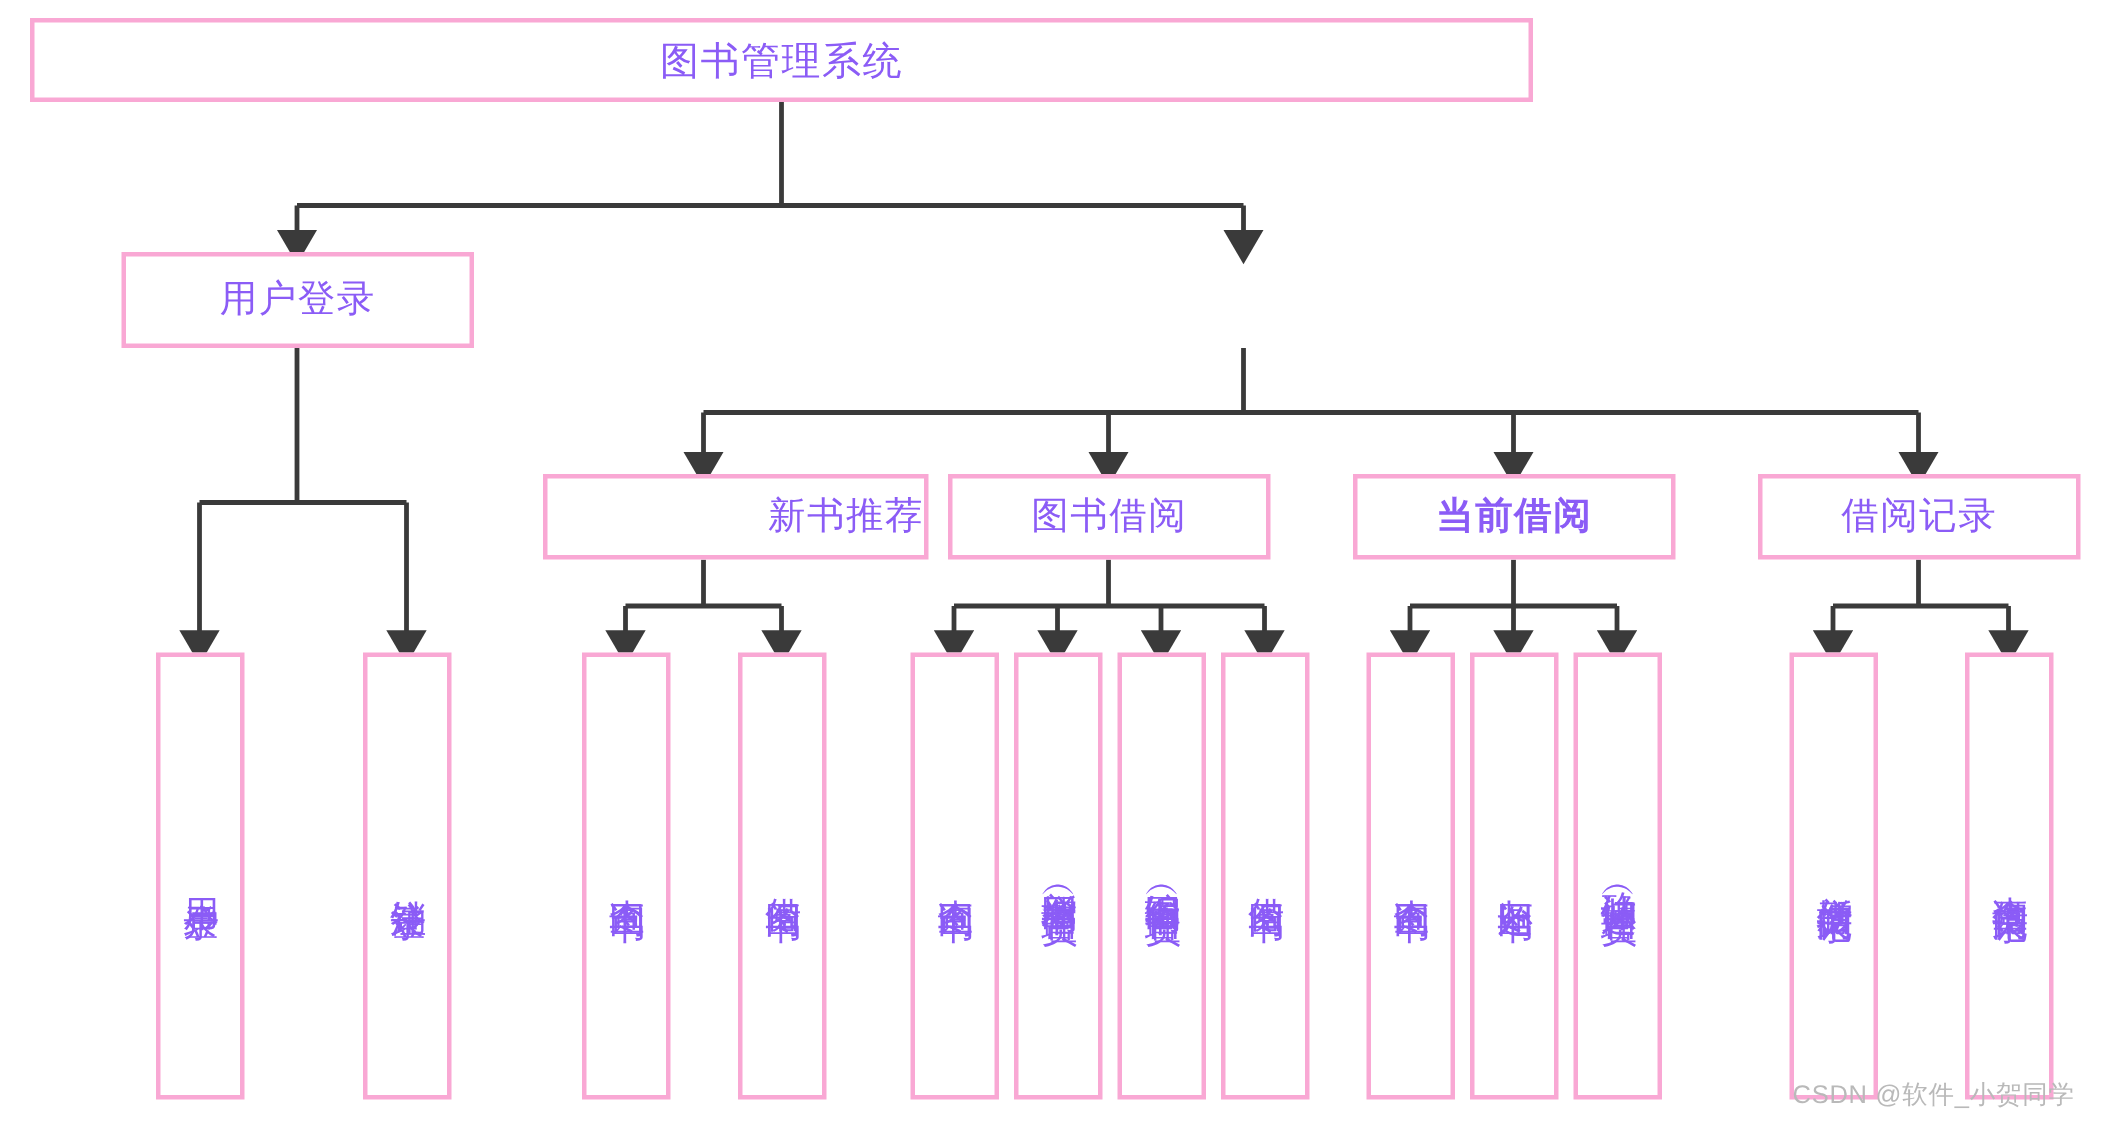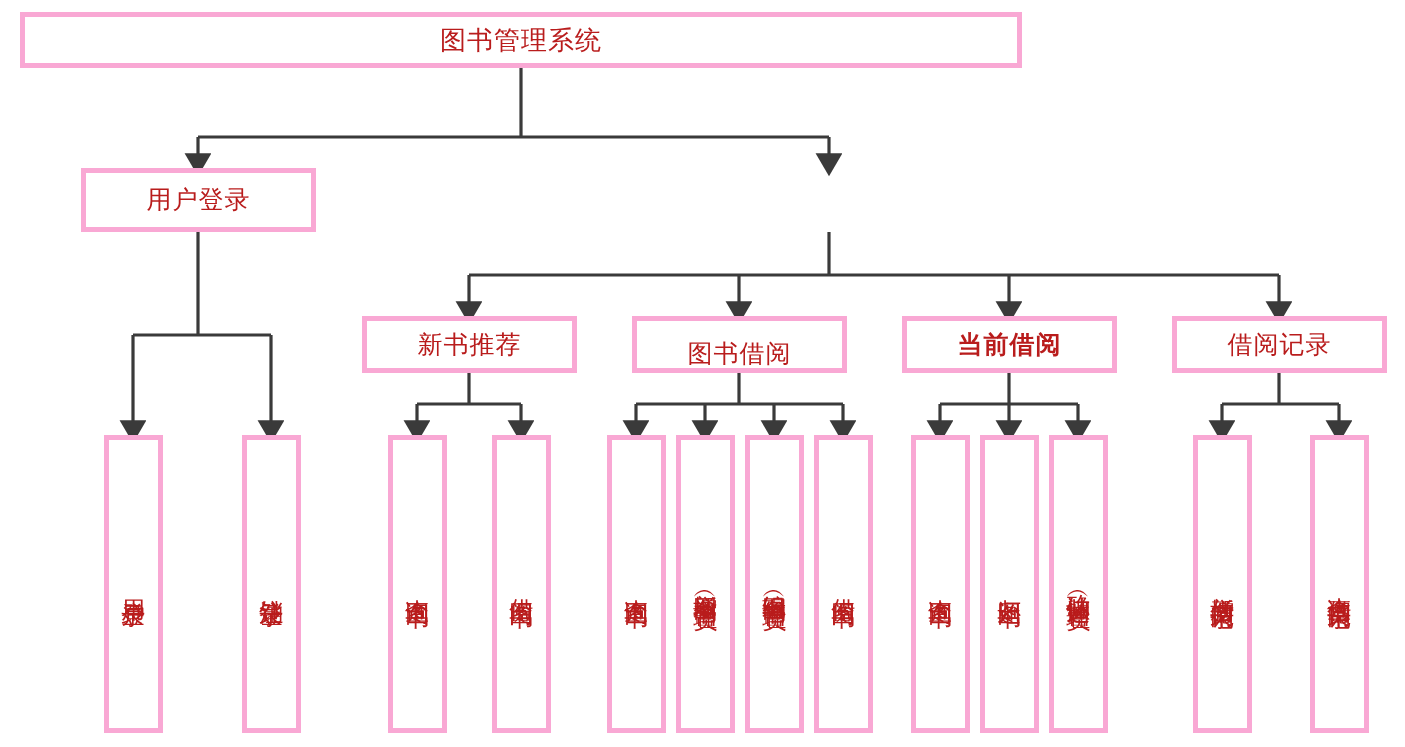--- a/index.html
+++ b/index.html
@@ -24,25 +24,25 @@
     left: 0;
     top: 0;
     width: 1405px;
     height: 747px;
     overflow: visible;
   }
   .node {
     position: absolute;
     box-sizing: border-box;
     background: #ffffff;
-    border: 5px solid #f9a8d4;
+    border: 3px solid #f9a8d4;
     display: flex;
     align-items: center;
     justify-content: center;
-    color: #b91c1c;
+    color: #8b5cf6;
   }
   .node .label {
     display: block;
     text-align: center;
     line-height: 1.18;
     white-space: nowrap;
   }
   .node.horiz .label {
     font-size: 25px;
     letter-spacing: 1px;
@@ -130,24 +130,24 @@
   </svg>
 
   <div class="node root horiz" style="left:20px; top:12px; width:1002px; height:56px;">
     <span class="label">图书管理系统</span>
   </div>
 
   <div class="node horiz" style="left:81px; top:168px; width:235px; height:64px;">
     <span class="label">用户登录</span>
   </div>
 
-  <div class="node horiz" style="left:362px; top:316px; width:215px; height:57px;">
+  <div class="node horiz" style="left:362px; top:316px; width:257px; height:57px;justify-content:flex-end;">
     <span class="label">新书推荐</span>
   </div>
-  <div class="node horiz" style="left:632px; top:316px; width:215px; height:57px;align-items:flex-end;">
+  <div class="node horiz" style="left:632px; top:316px; width:215px; height:57px;">
     <span class="label">图书借阅</span>
   </div>
   <div class="node horiz" style="left:902px; top:316px; width:215px; height:57px;font-weight:bold;">
     <span class="label">当前借阅</span>
   </div>
   <div class="node horiz" style="left:1172px; top:316px; width:215px; height:57px;">
     <span class="label">借阅记录</span>
   </div>
 
   <div class="node vert" style="left:104px; top:435px; width:59px; height:298px;">
@@ -187,14 +187,15 @@
     <span class="label">确认归还（管理员）</span>
   </div>
 
   <div class="node vert" style="left:1193px; top:435px; width:59px; height:298px;">
     <span class="label">新增借阅记录</span>
   </div>
   <div class="node vert" style="left:1310px; top:435px; width:59px; height:298px;">
     <span class="label">查询借阅记录</span>
   </div>
 
+  <div class="watermark" style="left:1195px; top:718px;">CSDN @软件_小贺同学</div>
 
 </div>
 
 </body></html>

